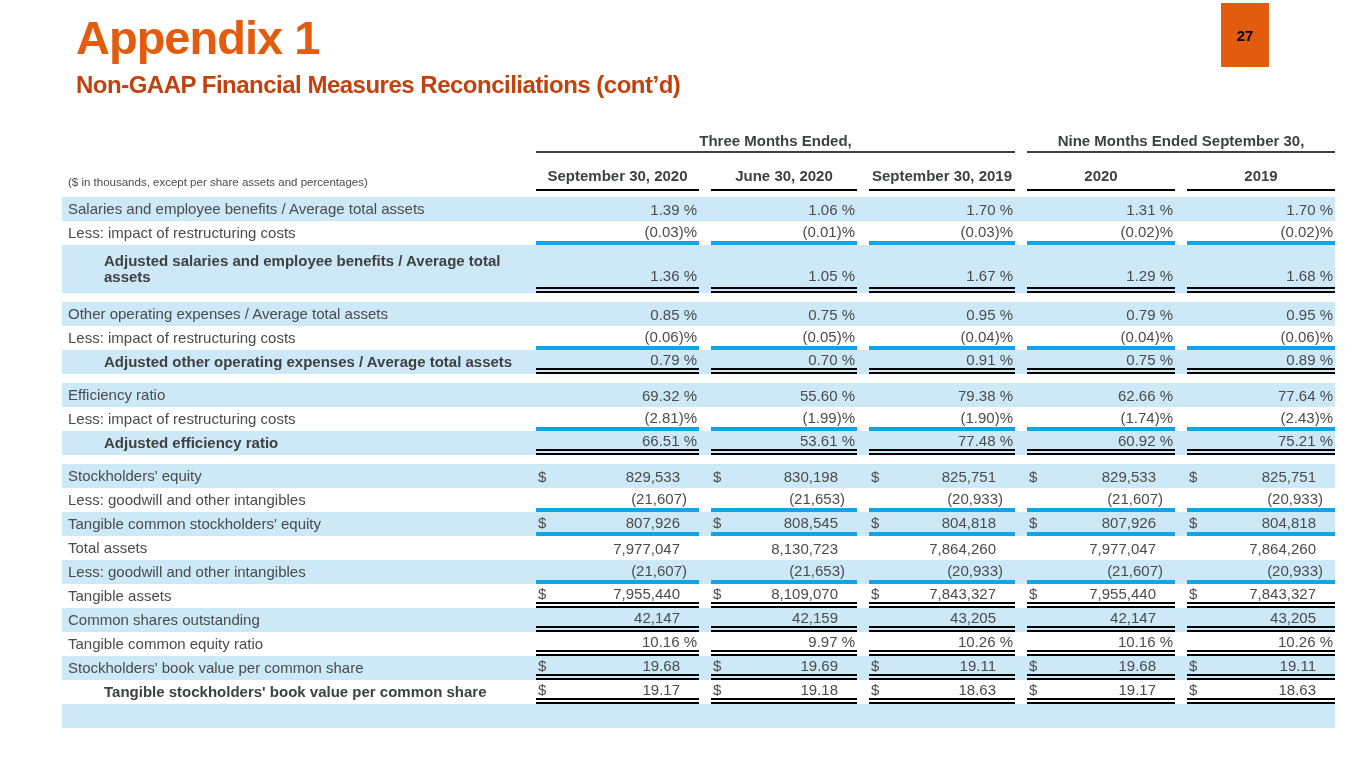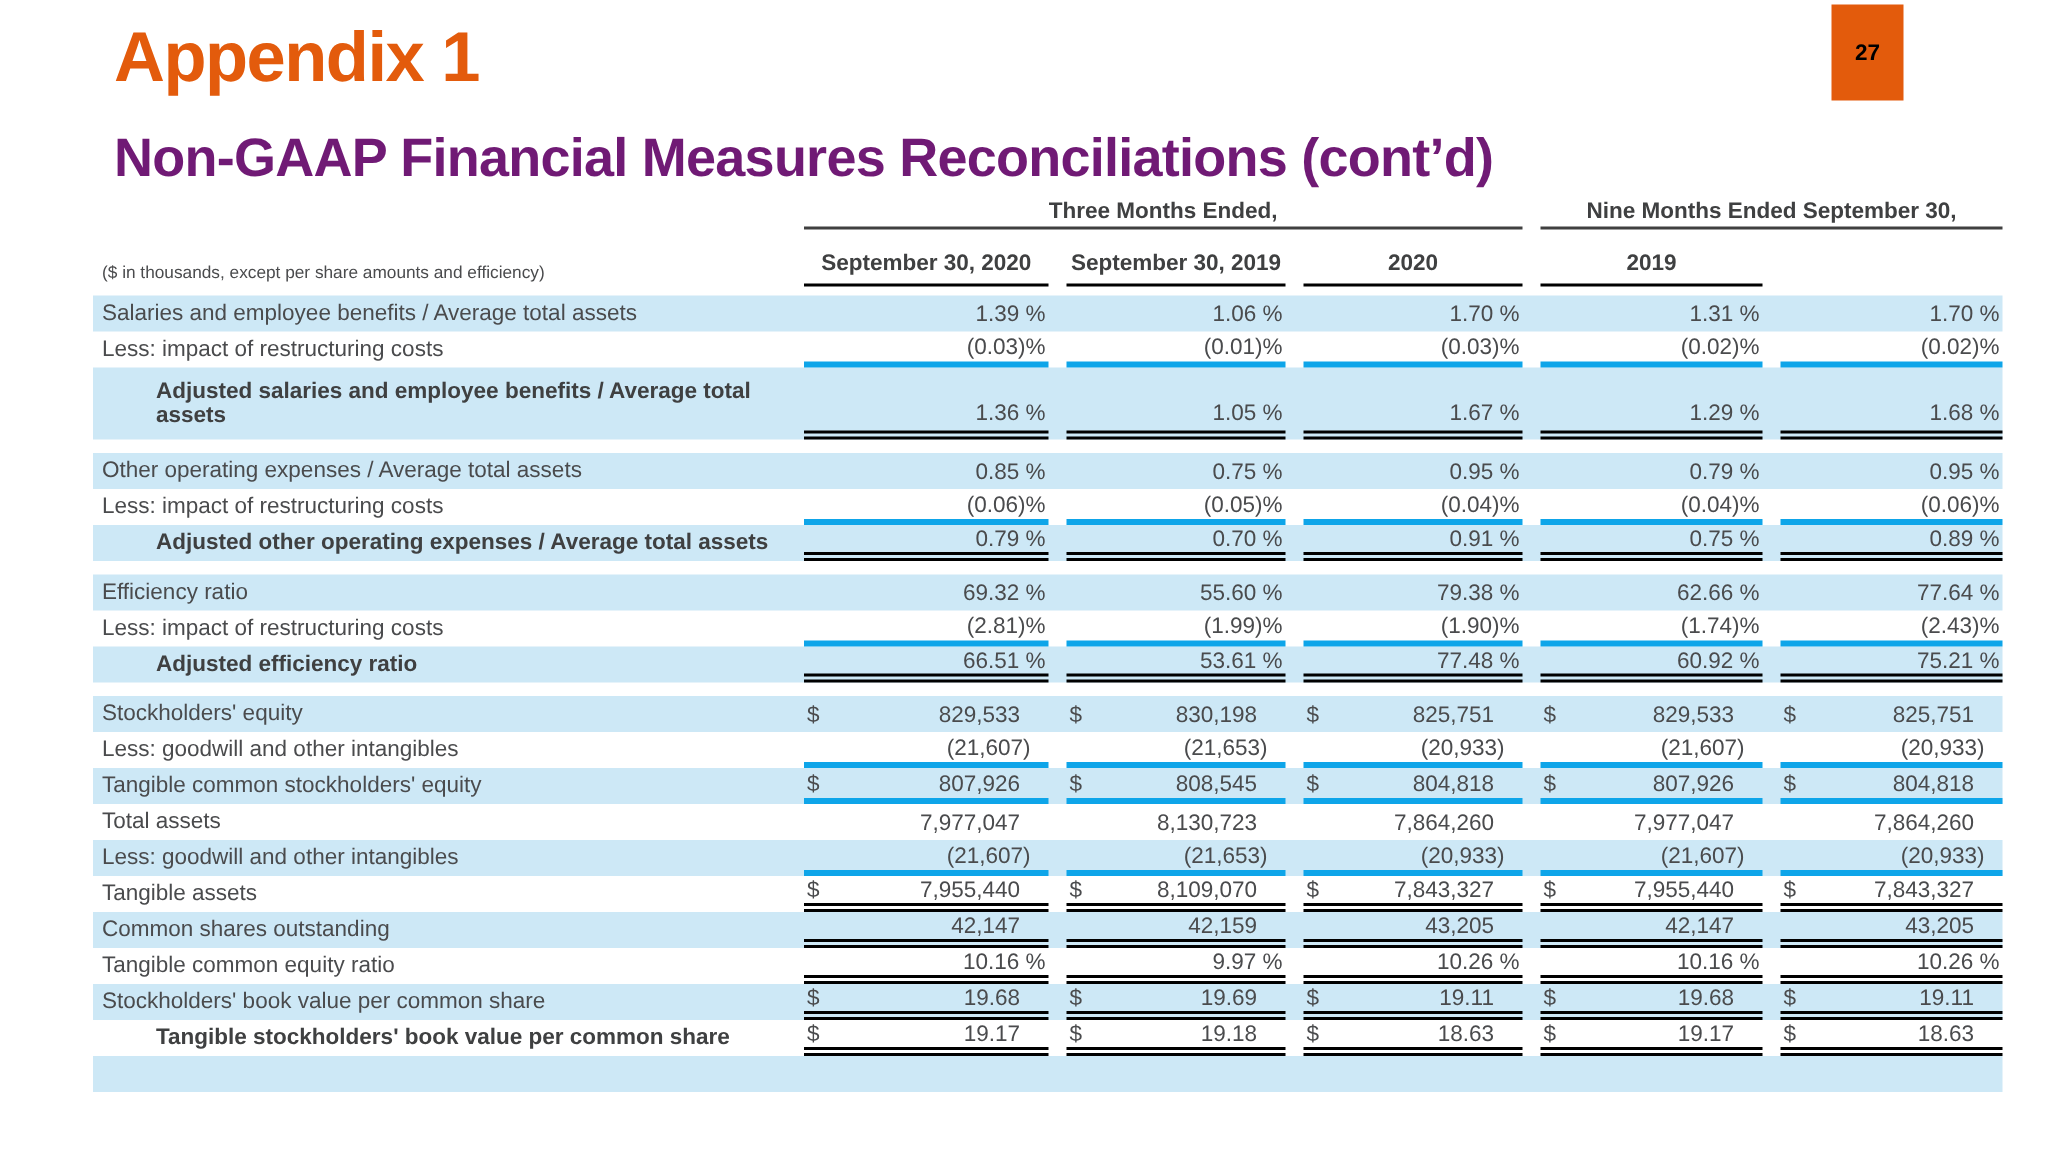--- a/index.html
+++ b/index.html
@@ -10,22 +10,22 @@
   }
   .slide{position:relative;width:1365px;height:768px;}
 
   
   .title-block{position:absolute;left:76px;top:12px;}
   .title{
     color:#e35b0c;font-size:47px;font-weight:bold;line-height:1.1;
     letter-spacing:-1px;
   }
   .subtitle{
-    color:#701a75;font-size:36px;font-weight:bold;line-height:1.1;
-    margin-top:21px;letter-spacing:-0.5px;
+    color:#c2410c;font-size:24px;font-weight:bold;line-height:1.1;
+    margin-top:8px;letter-spacing:-0.5px;
   }
   .page-box{
     position:absolute;left:1221px;top:3px;width:48px;height:64px;
     background:#e35b0c;display:flex;align-items:center;justify-content:center;
   }
   .page-num{color:#000000;font-size:15px;font-weight:bold;}
 
   
   .tbl{position:absolute;left:62px;top:132px;width:1273px;font-size:15px;}
   .grid{
@@ -90,22 +90,23 @@
 
   <div class="tbl">
 
     <div class="grid group-row">
       <div></div>
       <div class="group-cell g-three">Three Months Ended,</div>
       <div class="group-cell g-nine">Nine Months Ended September 30,</div>
     </div>
 
     <div class="grid dates-row">
-      <div class="note-cell">($ in thousands, except per share amounts and efficiency)</div>
+      <div class="note-cell">($ in thousands, except per share assets and percentages)</div>
       <div class="date-cell">September 30, 2020</div>
+      <div class="date-cell">June 30, 2020</div>
       <div class="date-cell">September 30, 2019</div>
       <div class="date-cell">2020</div>
       <div class="date-cell">2019</div>
     </div>
 
     <div>
         <div class="grid trow shaded">
           <div class="tlabel">Salaries and employee benefits / Average total assets</div>
           <div class="tcell">
             <span class="dollar"></span>

